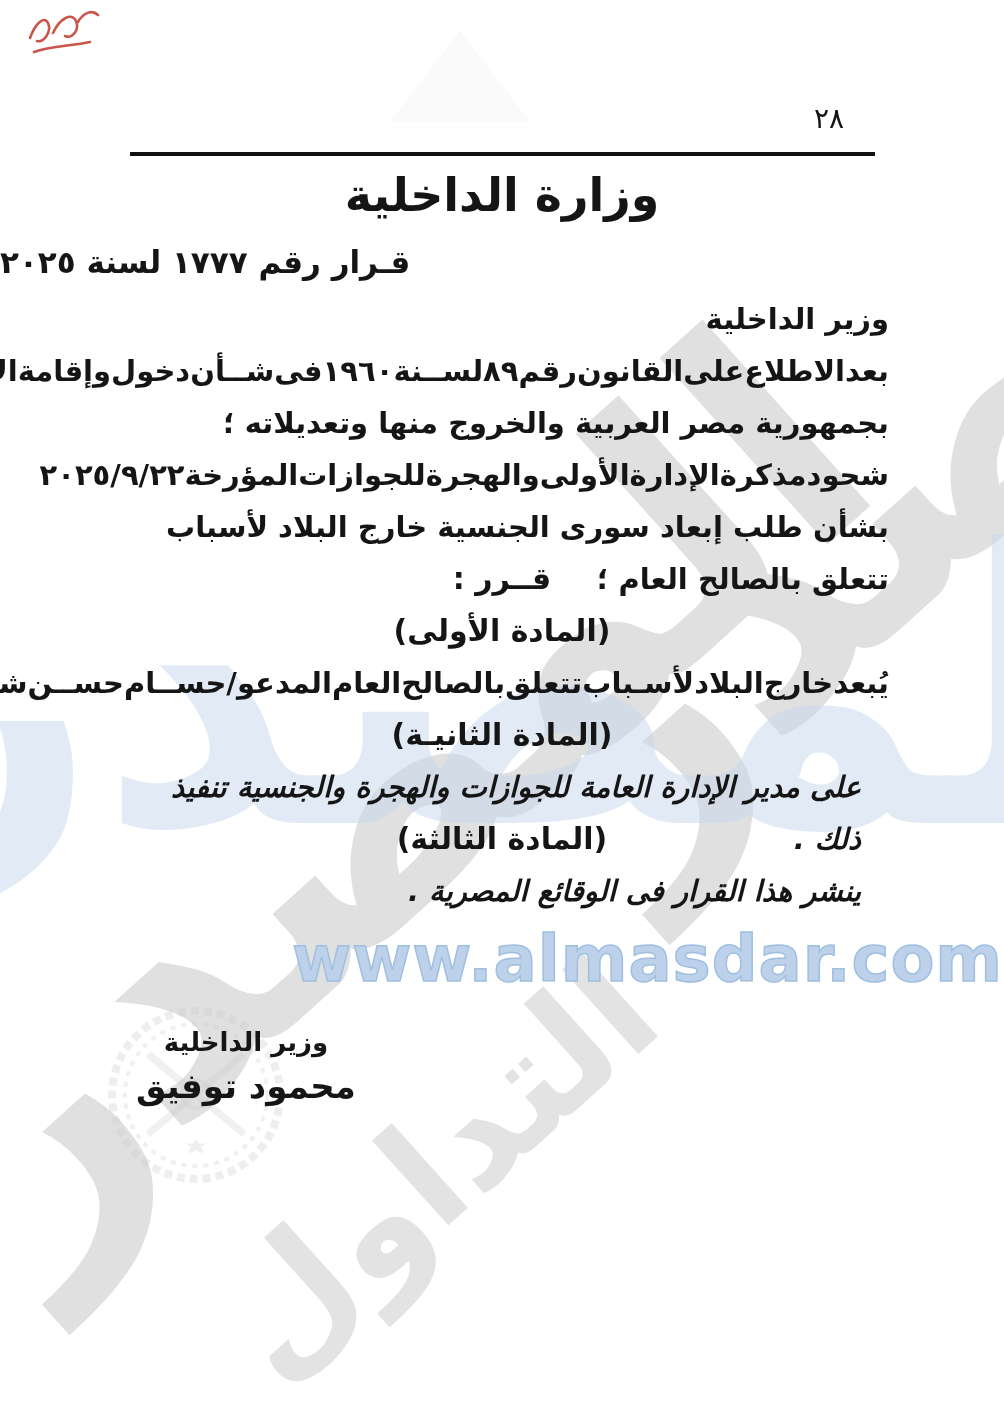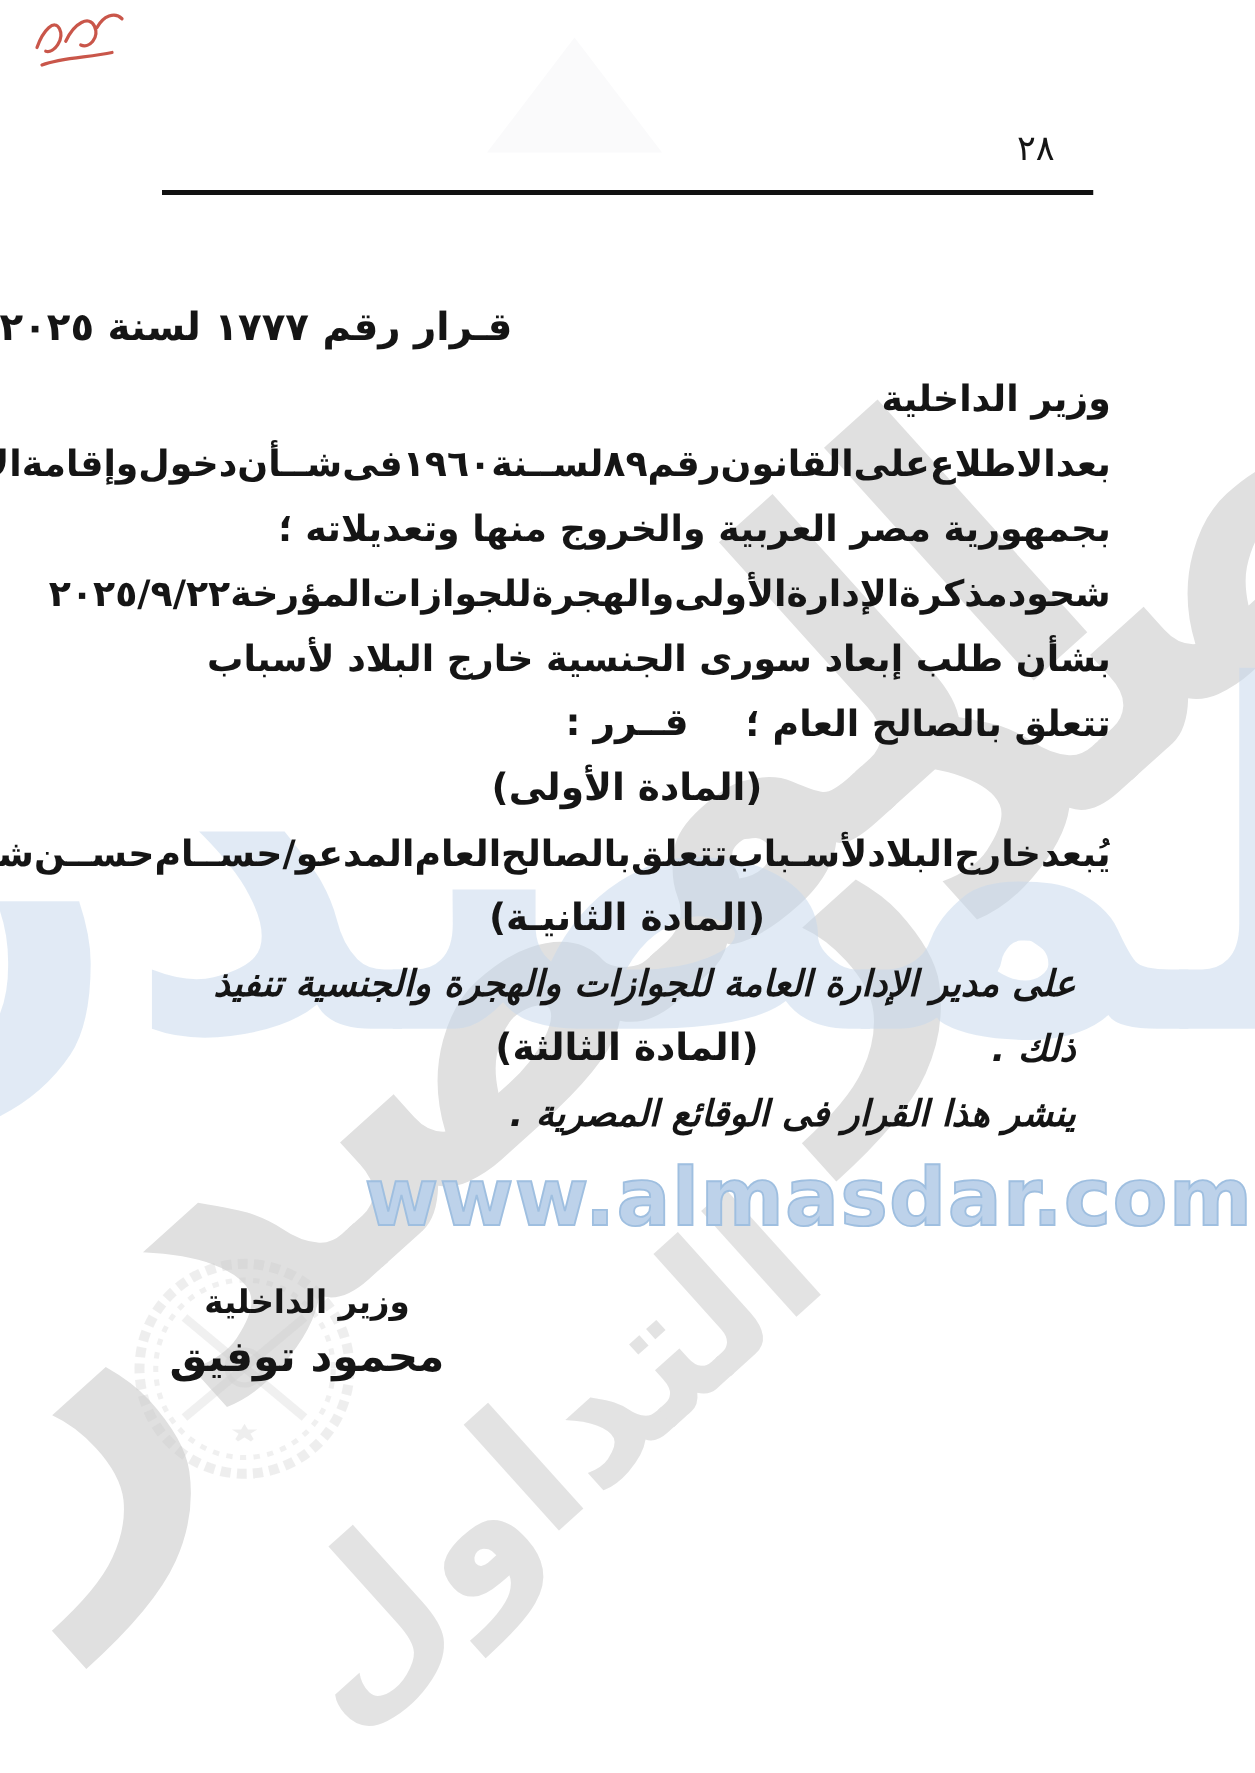--- a/index.html
+++ b/index.html
@@ -68,20 +68,21 @@
       <path d="M10,36 C15,22 24,13 28,21 C32,29 24,41 17,39"></path>
       <path d="M33,31 C40,16 52,10 56,19 C60,28 52,37 45,34"></path>
       <path d="M58,20 C63,11 72,7 78,13"></path>
       <path d="M14,50 C30,44 52,44 70,40"></path>
     </g>
   </svg>
 
   <div class="page-num">٢٨</div>
   <div class="header-rule"></div>
 
+  <div class="ministry-title">وزارة الداخلية</div>
   <div class="decree-line">قـرار رقم ١٧٧٧ لسنة ٢٠٢٥</div>
 
   <div class="content">
     <div class="line line-right">وزير الداخلية</div>
     <div class="line line-fill">
         <span>بعد</span>
         <span>الاطلاع</span>
         <span>على</span>
         <span>القانون</span>
         <span>رقم</span>

